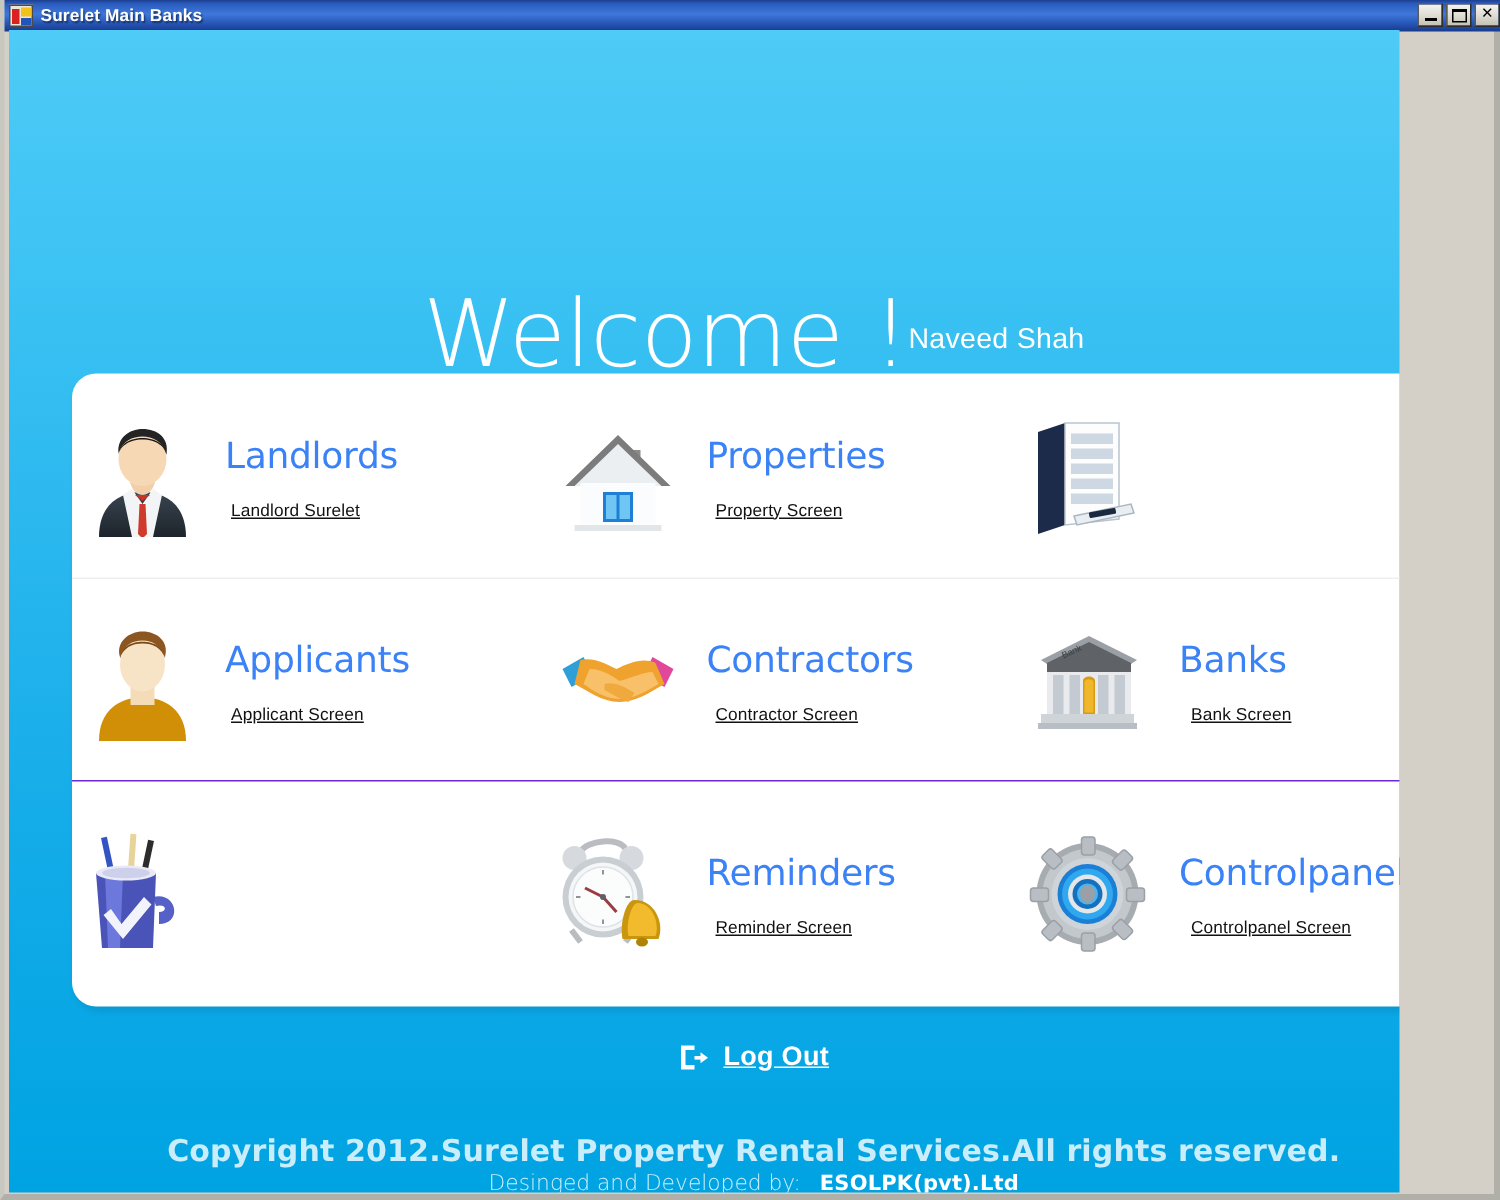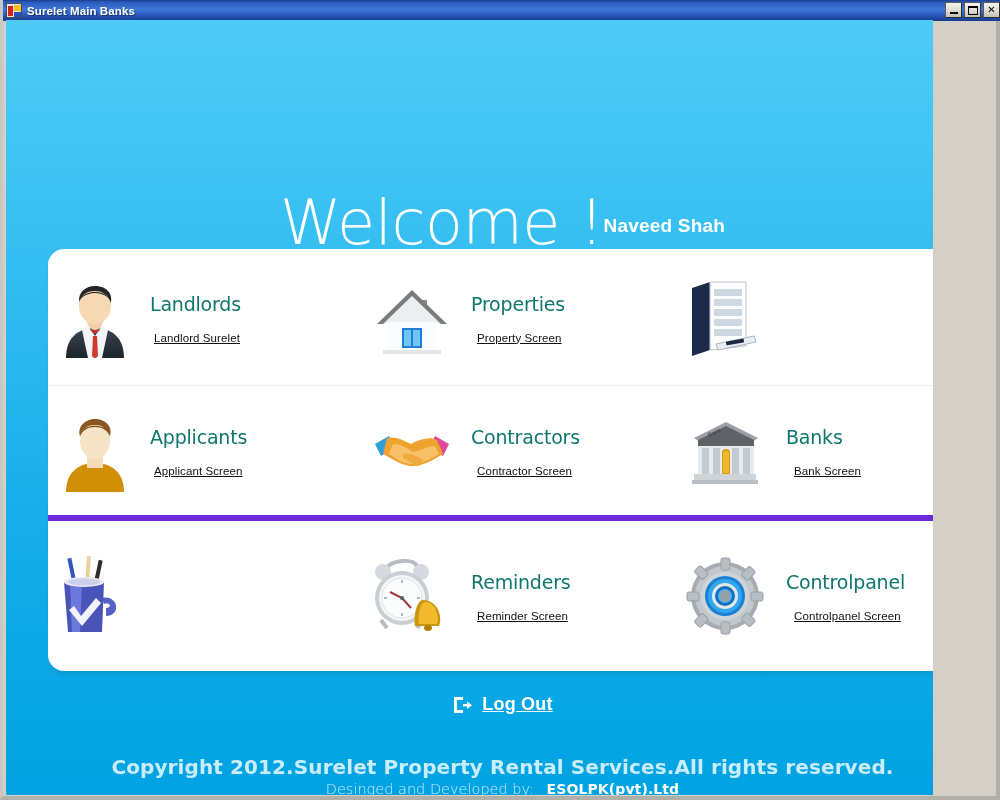--- a/index.html
+++ b/index.html
@@ -118,21 +118,21 @@
     color: #ffffff;
     font-size: 62px;
     font-weight: 300;
     font-family: "DejaVu Sans", sans-serif;
     letter-spacing: -0.5px;
     line-height: 1;
   }
   #welcome-user {
     color: #ffffff;
     font-size: 19px;
-    font-weight: bold;
+    font-weight: normal;
     position: relative;
     top: -12px;
     letter-spacing: 0.2px;
     text-align: right;
   }
 
   
   #card {
     position: absolute;
     left: 42px; top: 229px;
@@ -141,21 +141,21 @@
     border-radius: 16px;
     box-shadow: 2px 3px 5px rgba(0,0,0,0.10);
   }
 
   .grid-row {
     display: flex;
     height: 133px;
     align-items: center;
   }
   .grid-row.r1 { height: 136px; }
-  .grid-row.r2 { height: 136px; border-top: 1px solid #efefef; border-bottom: 6px solid #6d28d9; }
+  .grid-row.r2 { height: 136px; border-top: 1px solid #efefef; border-bottom: 1px solid #6d28d9; }
   .grid-row.r3 { height: 148px; }
 
   .cellgroup {
     flex: 1 1 0;
     display: flex;
     align-items: center;
     padding-left: 8px;
     height: 100%;
   }
   .cellgroup.c1 { flex: 0 0 317px; }
@@ -169,22 +169,22 @@
     margin-right: 12px;
   }
   .cell-text {
     display: flex;
     flex-direction: column;
     justify-content: center;
     height: 82px;
     padding-top: 2px;
   }
   .cell-title {
-    font-size: 19px;
-    color: #0f766e;
+    font-size: 24px;
+    color: #3b82f6;
     font-weight: normal;
     font-family: "DejaVu Sans", sans-serif;
     letter-spacing: -0.2px;
     margin-bottom: 17px;
     white-space: nowrap;
   }
   .cell-link {
     font-size: 11.5px;
     color: #111111;
     text-decoration: underline;

